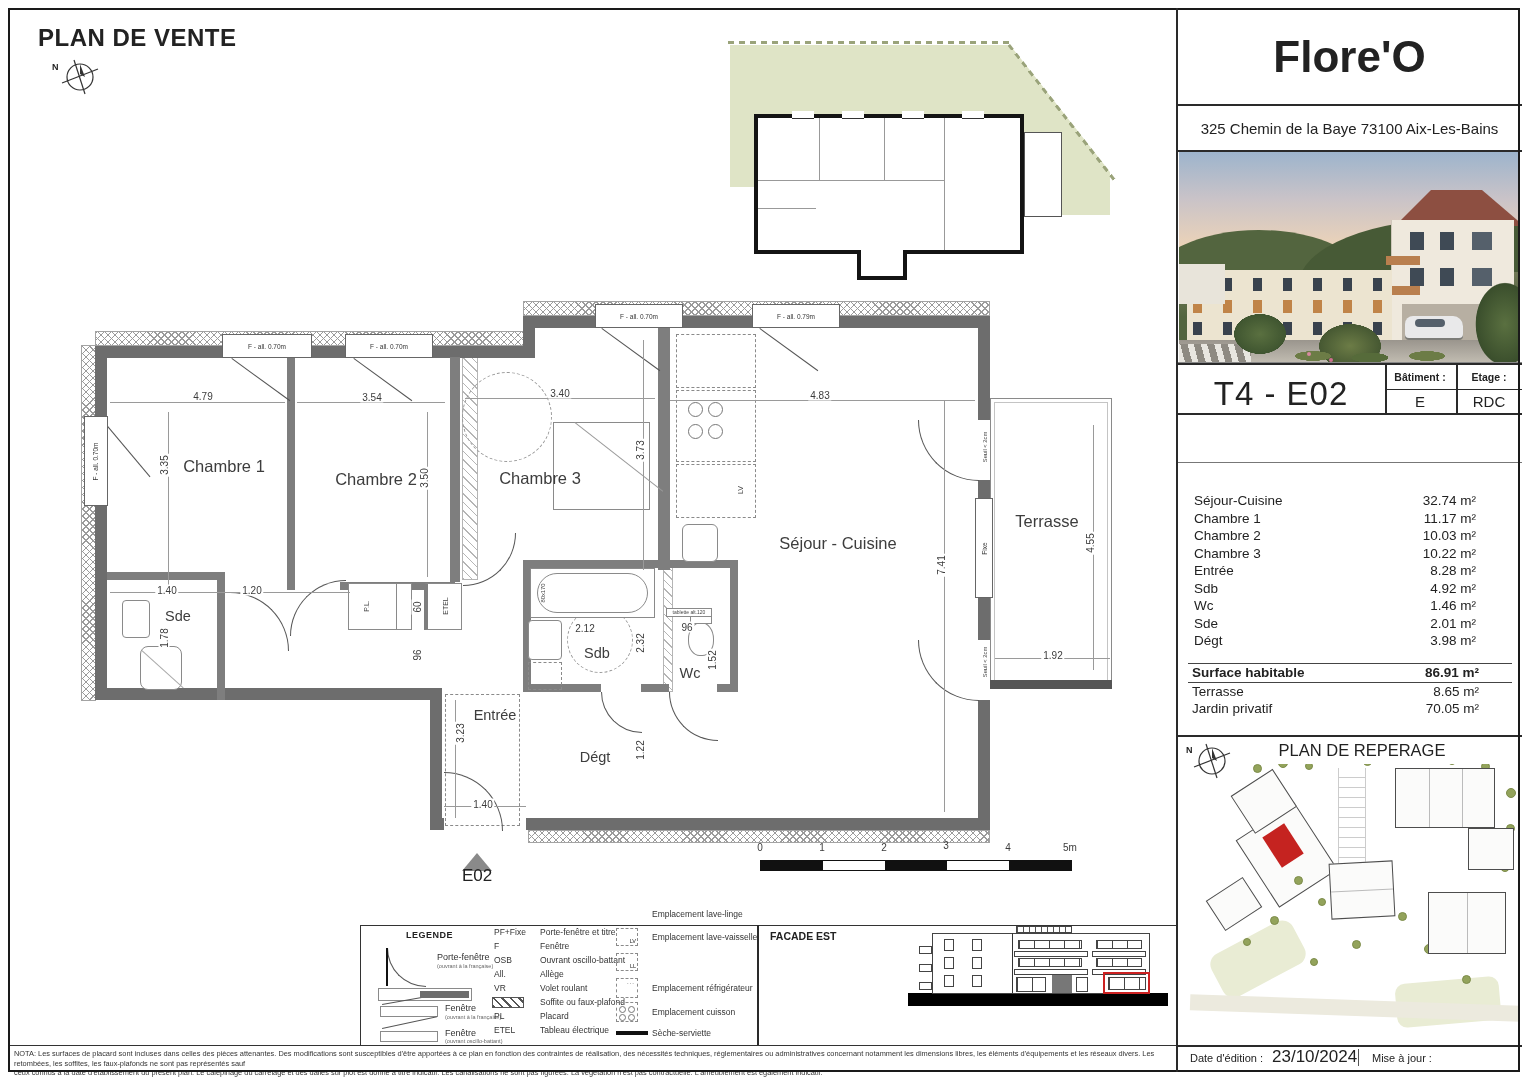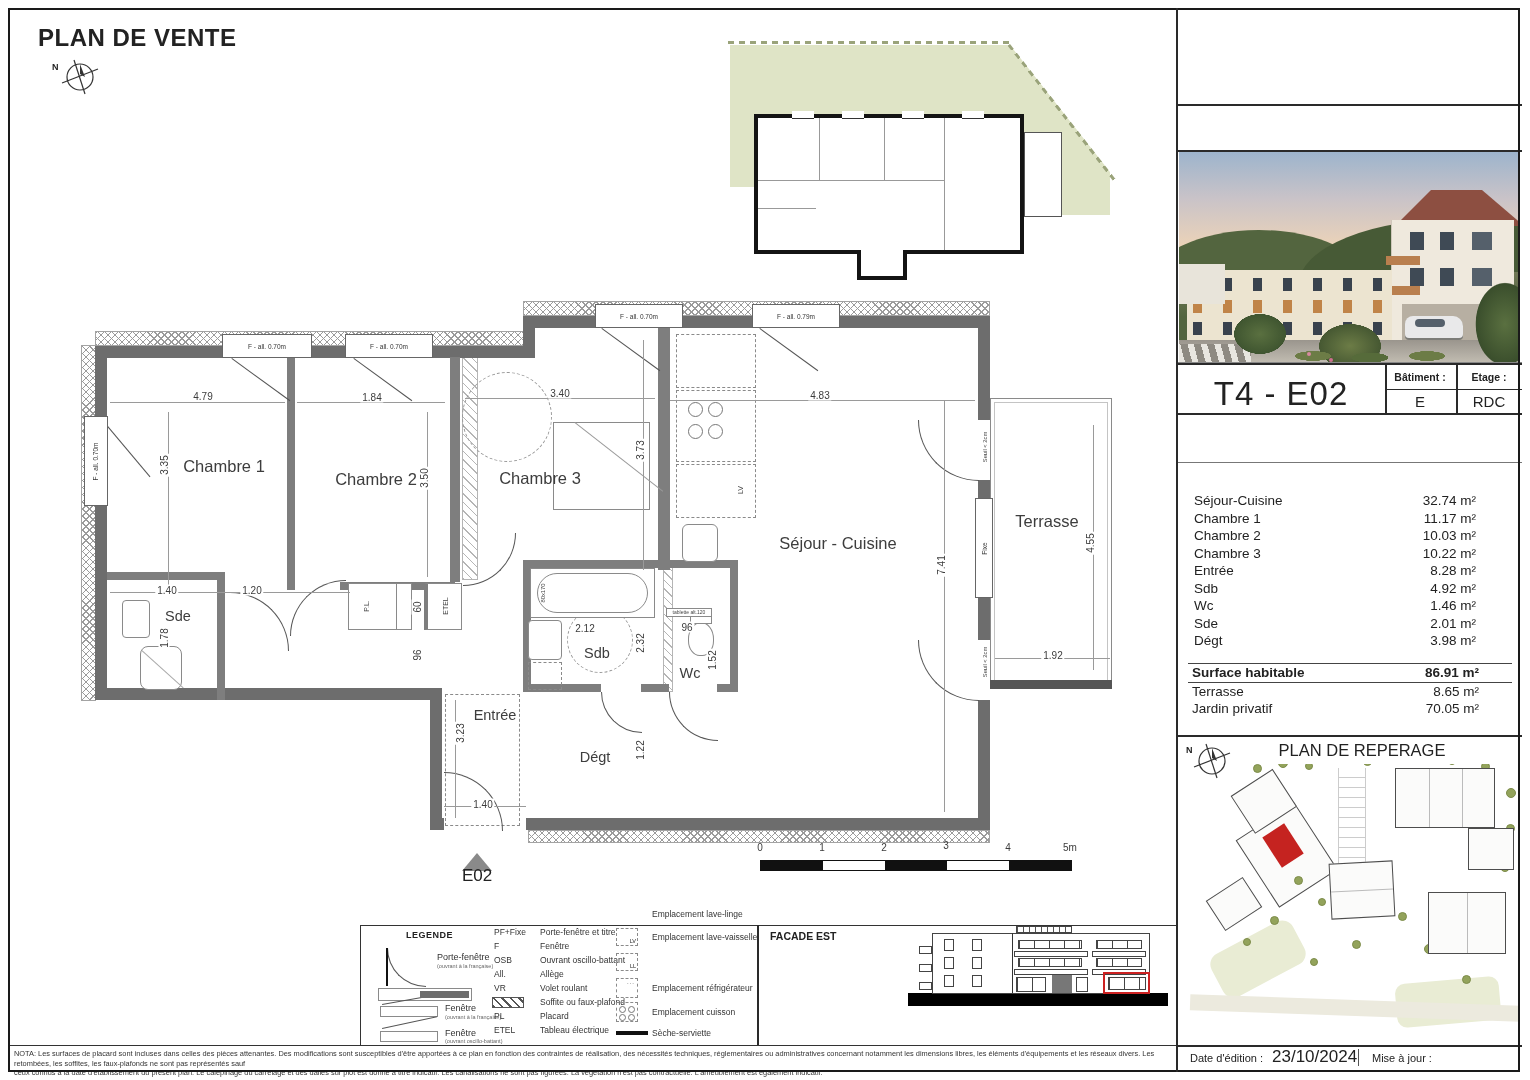--- a/index.html
+++ b/index.html
@@ -196,21 +196,21 @@
   <div class="dl" style="left:427px;top:412px;width:1px;height:165px"></div>
   <div class="dl" style="left:643px;top:340px;width:1px;height:230px"></div>
   <div class="dl" style="left:944px;top:400px;width:1px;height:412px"></div>
   <div class="dl" style="left:1093px;top:425px;width:1px;height:245px"></div>
   <div class="dl" style="left:995px;top:658px;width:115px;height:1px"></div>
   <div class="dl" style="left:110px;top:592px;width:240px;height:1px"></div>
   <div class="dl" style="left:455px;top:700px;width:1px;height:118px"></div>
   <div class="dl" style="left:444px;top:806px;width:82px;height:1px"></div>
 
   <span class="dim" style="left:203px;top:396px">4.79</span>
-  <span class="dim" style="left:372px;top:397px">1.84</span>
+  <span class="dim" style="left:372px;top:397px">3.54</span>
   <span class="dim" style="left:560px;top:393px">3.40</span>
   <span class="dim" style="left:820px;top:395px">4.83</span>
   <span class="dimv" style="left:164px;top:465px">3.35</span>
   <span class="dimv" style="left:424px;top:478px">3.50</span>
   <span class="dimv" style="left:640px;top:450px">3.73</span>
   <span class="dimv" style="left:941px;top:565px">7.41</span>
   <span class="dimv" style="left:1090px;top:543px">4.55</span>
   <span class="dim" style="left:1053px;top:655px">1.92</span>
   <span class="dim" style="left:167px;top:590px">1.40</span>
   <span class="dim" style="left:252px;top:590px">1.20</span>
@@ -341,21 +341,27 @@
   <div class="fwl" style="left:1108px;top:977px;width:38px;height:13px"></div>
   <div class="ab" style="left:1103px;top:972px;width:47px;height:22px;border:2px solid #cc2222;box-sizing:border-box;z-index:5"></div>
 
   <div class="ab" style="left:8px;top:1045px;width:1169px;height:27px;border-top:1.5px solid #333;box-sizing:border-box;z-index:8">
     <div style="padding:3px 6px 0 6px;font-size:7.4px;line-height:9.6px;color:#333">
       <div>NOTA: Les surfaces de placard sont incluses dans celles des pièces attenantes. Des modifications sont susceptibles d'être apportées à ce plan en fonction des contraintes de réalisation, des nécessités techniques, réglementaires ou administratives concernant notamment les dimensions libres, les éléments d'équipements et les réseaux divers. Les retombées, les soffites, les faux-plafonds ne sont pas représentés sauf</div>
       <div>ceux connus à la date d'établissement du présent plan. Le calepinage du carrelage et des dalles sur plot est donné à titre indicatif. Les canalisations ne sont pas figurées. La végétation n'est pas contractuelle. L'ameublement est également indicatif.</div>
     </div>
   </div>
 
+  <div class="ab" style="left:1179px;top:10px;width:341px;height:94px;display:flex;align-items:center;justify-content:center">
+    <span style="font-size:44px;font-weight:bold">Flore'O</span>
+  </div>
   <div class="line" style="left:1177px;top:104px;width:345px;height:2px"></div>
+  <div class="ab" style="left:1179px;top:106px;width:341px;height:44px;display:flex;align-items:center;justify-content:center">
+    <span style="font-size:15px">325 Chemin de la Baye 73100 Aix-Les-Bains</span>
+  </div>
   <div class="line" style="left:1177px;top:150px;width:345px;height:2px"></div>
 
   <div class="ab" style="left:1179px;top:152px;width:341px;height:211px;overflow:hidden;background:linear-gradient(180deg,#9db4cc 0%,#c9c3c8 22%,#ecd3b8 45%,#f6e3c9 60%,#e8d9c5 70%,#d9cdbd 78%)">
     <div class="ab" style="left:-30px;top:78px;width:220px;height:110px;background:#53653f;border-radius:50% 50% 0 0"></div>
     <div class="ab" style="left:120px;top:66px;width:300px;height:120px;background:#475a36;border-radius:55% 45% 0 0"></div>
     <div class="ab" style="left:0;top:120px;width:341px;height:45px;background:linear-gradient(180deg,rgba(236,211,184,.25),rgba(236,211,184,0))"></div>
     <div class="ab" style="left:195px;top:38px;width:150px;height:36px;background:#8d4f41;clip-path:polygon(14% 100%,38% 0,72% 0,100% 100%)"></div>
     <div class="ab" style="left:212px;top:68px;width:122px;height:130px;background:#efe9dd;border-left:1px solid #cfc8ba">
       <div class="ab" style="left:18px;top:12px;width:14px;height:18px;background:#3f4a55"></div>
       <div class="ab" style="left:48px;top:12px;width:14px;height:18px;background:#3f4a55"></div>

